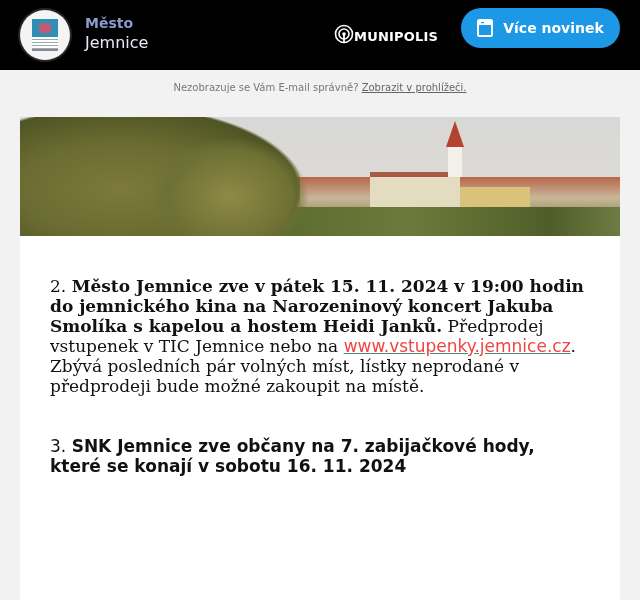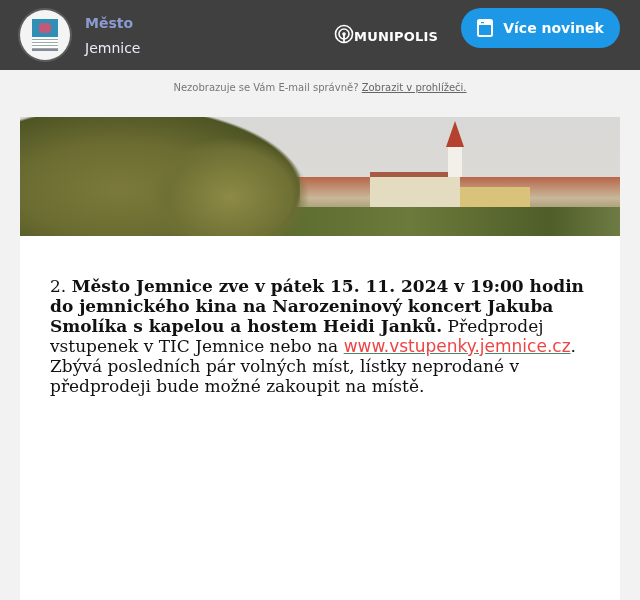--- a/index.html
+++ b/index.html
@@ -2,37 +2,37 @@
 <html><head>
   <meta charset="utf-8">
   <style>
     html, body { margin: 0; padding: 0; }
     body {
       width: 640px; height: 600px; overflow: hidden;
       background: #f2f2f3;
       font-family: "DejaVu Sans", sans-serif;
     }
     .header {
-      height: 70px; background: #404040;
+      height: 70px; background: #000000;
       display: flex; align-items: center; position: relative; padding-left: 12px;
     }
     .logo-circle {
       position: absolute; left: 20px; top: 10px;
       width: 50px; height: 50px; border-radius: 50%;
       background: #f4f4f4; display: flex; align-items: center; justify-content: center;
       box-shadow: 0 0 0 2px rgba(255,255,255,0.15);
     }
     .crest { width: 26px; height: 32px; position: relative; }
     .crest .top { position: absolute; left: 0; top: 0; width: 26px; height: 18px; background: #2f8fb5; }
     .crest .heart { position: absolute; left: 7px; top: 4px; width: 12px; height: 10px; background: #c05a78; border-radius: 3px; }
     .crest .wall { position: absolute; left: 0; top: 18px; width: 26px; height: 12px; background: #fff;
       background-image: repeating-linear-gradient(180deg, #fff 0 2px, #9aa 2px 3px); border-bottom: 2px solid #889; }
     .brand { position: absolute; left: 85px; top: 16px; line-height: 1; }
     .brand .l1 { color: #8a9bd0; font-weight: bold; font-size: 14px; display: block; }
-    .brand .l2 { color: #e8ecf8; font-size: 14px; display: block; margin-top: 11px; }
+    .brand .l2 { color: #e8ecf8; font-size: 16px; display: block; margin-top: 5px; }
     .munipolis { position: absolute; left: 334px; top: 24px; display: flex; align-items: flex-end; }
     .munipolis .txt { color: #ffffff; font-weight: bold; font-size: 13px; letter-spacing: 0.2px; }
     .btn-news {
       position: absolute; left: 461px; top: 8px; width: 159px; height: 40px;
       border-radius: 20px; background: #1c98e6; display: flex; align-items: center; justify-content: center; gap: 10px;
       cursor: pointer;
     }
     .btn-news .lbl { color: #fff; font-weight: bold; font-size: 14px; }
     .notice { position: absolute; top: 82px; left: 0; width: 640px; text-align: center; font-size: 10px; color: #777; }
     .notice a { color: #666; text-decoration: underline; }
@@ -116,14 +116,18 @@
   </div>
 
 
   <div class="content">
     <p class="item item2">
       <span class="num">2.</span>
       <b>Město Jemnice zve v pátek 15. 11. 2024 v 19:00 hodin do jemnického kina na Narozeninový koncert Jakuba Smolíka s kapelou a hostem Heidi Janků.</b>
       <span>Předprodej vstupenek v TIC Jemnice nebo na</span>
       <a style="font-family:'DejaVu Sans',sans-serif;">www.vstupenky.jemnice.cz</a><span>. Zbývá posledních pár volných míst, lístky neprodané v předprodeji bude možné zakoupit na místě.</span>
     </p>
+    <p class="item item3">
+      <span class="num">3.</span>
+      <b>SNK Jemnice zve občany na 7. zabijačkové hody, které se konají v sobotu 16. 11. 2024</b>
+    </p>
   </div>
 </div>
 
 </body></html>

